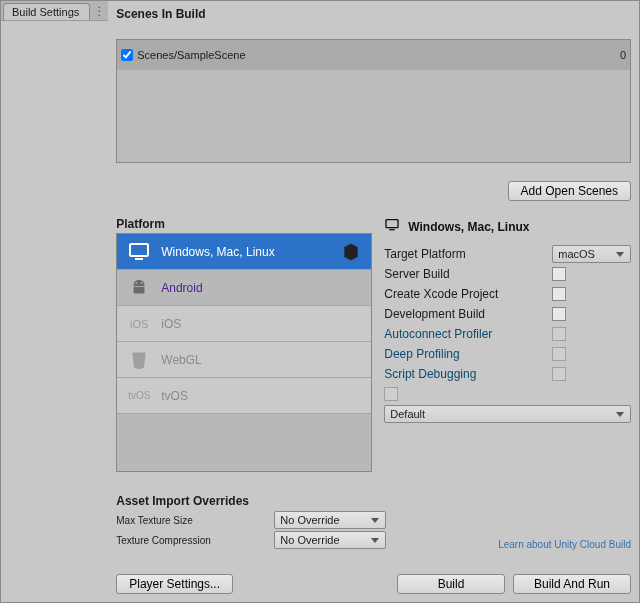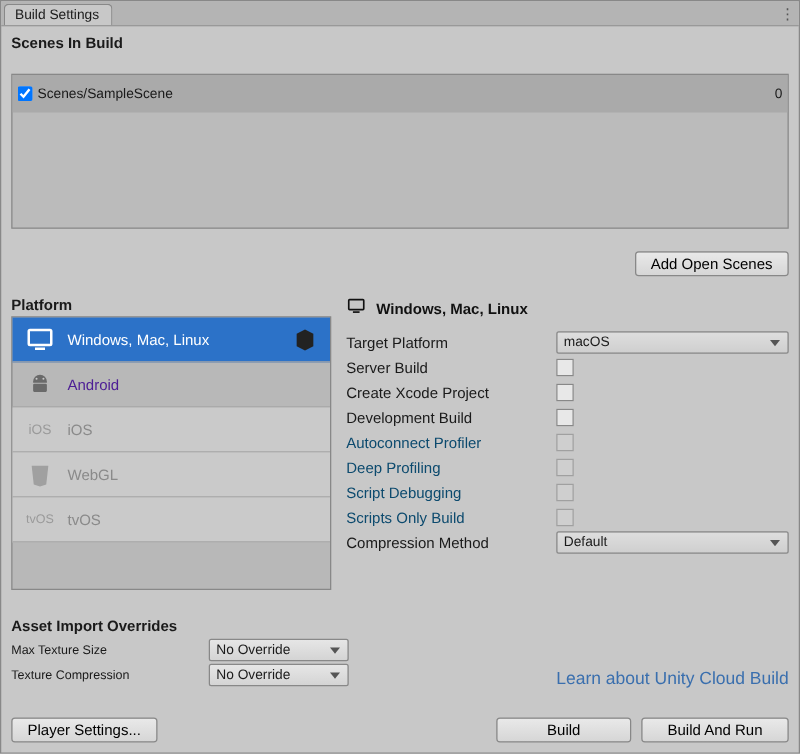--- a/index.html
+++ b/index.html
@@ -9,21 +9,21 @@
     font-size: 12px;
     background: #c8c8c8;
     color: #1a1a1a;
   }
   .window {
     width: 640px;
     height: 603px;
     background: #c8c8c8;
     border: 1px solid #888;
     display: flex;
-    flex-direction: column;
+    flex-direction: row;
   }
   .tabbar {
     display: flex;
     align-items: center;
     height: 20px;
     border-bottom: 1px solid #999;
     background: #b4b4b4;
   }
   .tab {
     background: #c8c8c8;
@@ -202,21 +202,21 @@
   .mini-select:after {
     content: "";
     position: absolute;
     right: 6px; top: 6px;
     border-left: 4px solid transparent;
     border-right: 4px solid transparent;
     border-top: 5px solid #555;
   }
   .link {
     color: #3a6fae;
-    font-size: 14px;
+    font-size: 10px;
     padding-left: 47px;
   }
   .footer {
     display: flex;
     align-items: center;
     gap: 8px;
     margin-top: 8px;
   }
   .footer .spacer { flex: 1; }
   .dim-text { color: #9a9a9a; font-size: 11px; }
@@ -336,25 +336,23 @@
         </div>
         <div class="opt-row disabled">
           <span class="opt-label">Deep Profiling</span>
           <div class="check"></div>
         </div>
         <div class="opt-row disabled">
           <span class="opt-label">Script Debugging</span>
           <div class="check"></div>
         </div>
         <div class="opt-row disabled">
-          <span class="opt-label">Scripts Only Build</span>
-          <div class="check"></div>
-        </div>
-        <div class="opt-row">
-          <span class="opt-label">Compression Method</span>
+          <div class="check"></div>
+        </div>
+        <div class="opt-row">
           <div class="select">
             <span>Default</span>
           </div>
         </div>
 
         <div style="flex:1"></div>
 
       </div>
     </div>
 

